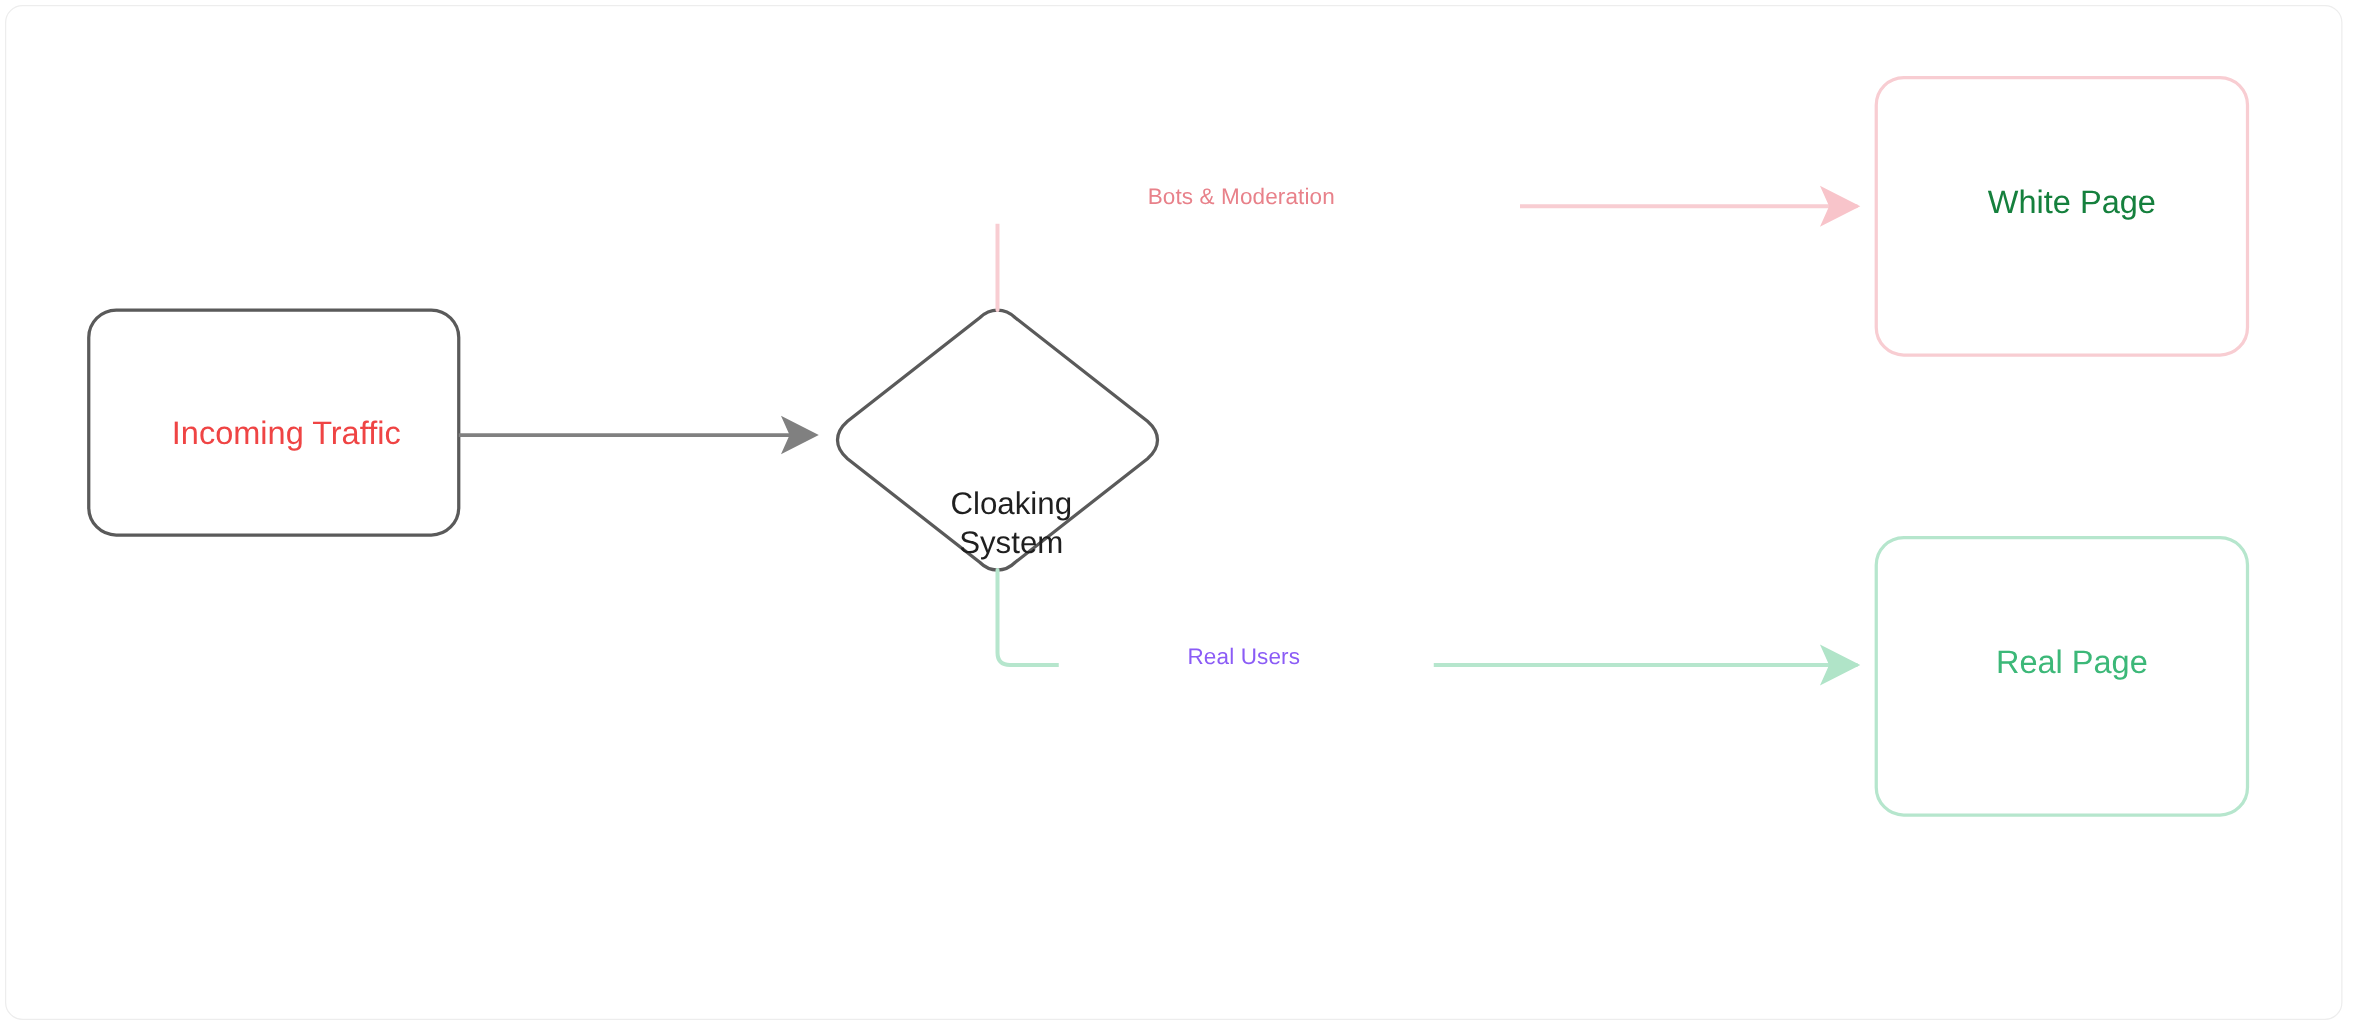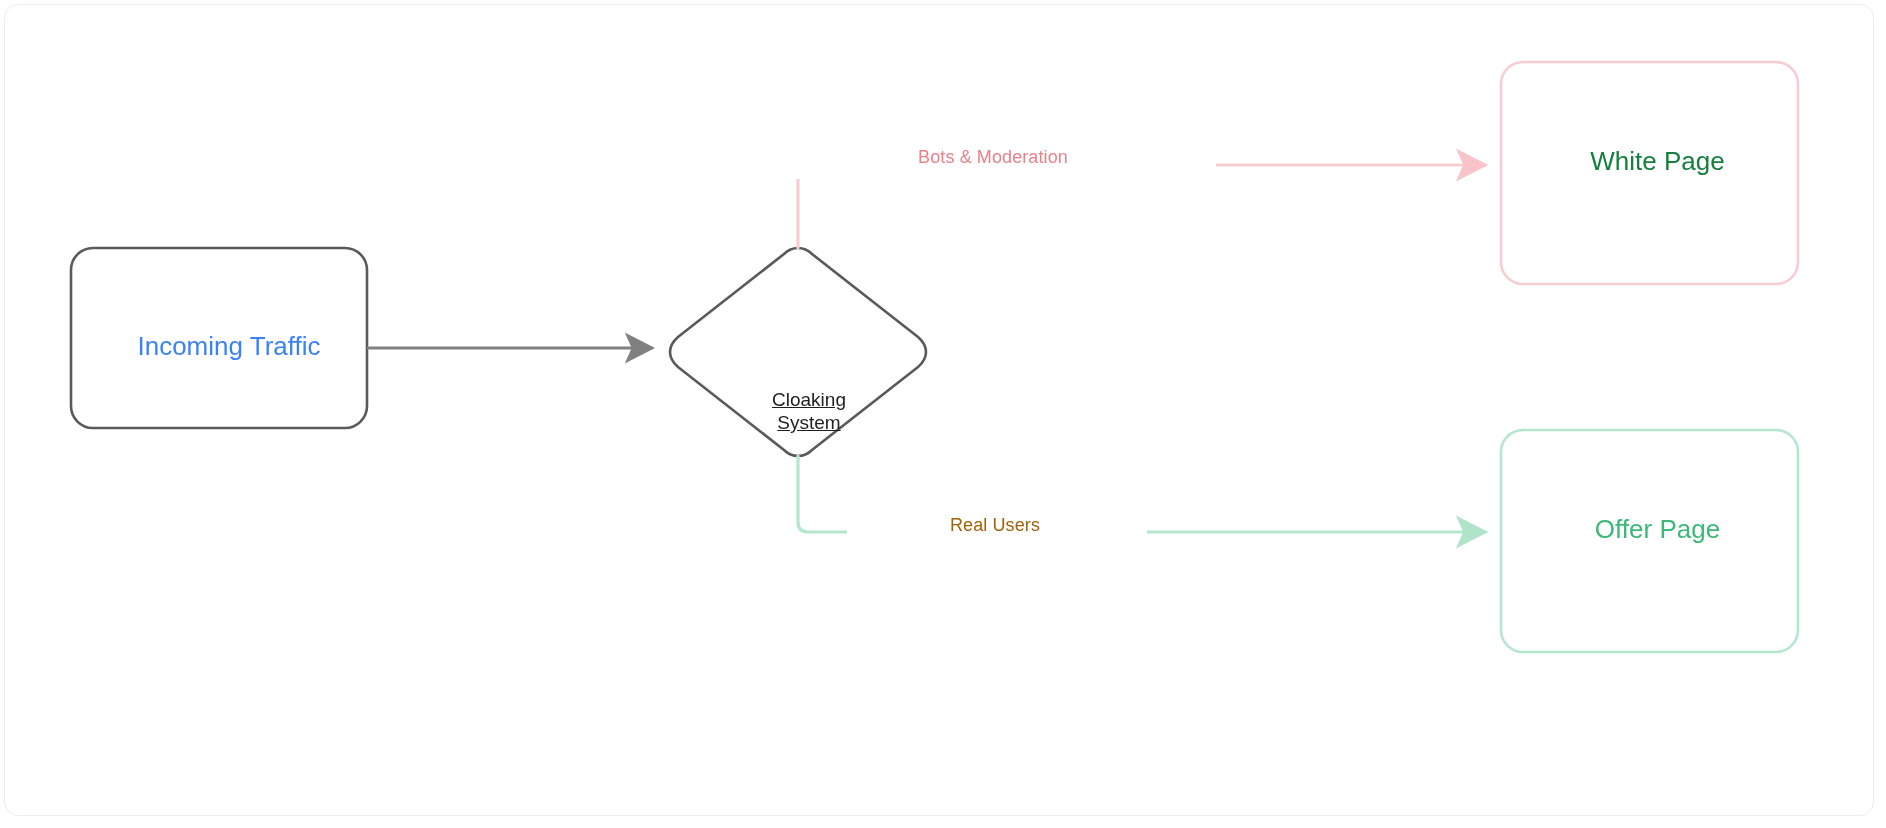--- a/index.html
+++ b/index.html
@@ -39,30 +39,29 @@
     line-height: 1.22;
     white-space: pre-line;
     pointer-events: none;
   }
   #label-incoming-traffic {
     left: 74px;
     top: 326px;
     width: 300px;
     height: 34px;
     font-size: 26px;
-    color: #3b82f6;
+    color: #ef4444;
   }
   #label-cloaking-system {
     left: 659px;
     top: 383px;
     width: 290px;
     height: 70px;
-    font-size: 19px;
+    font-size: 25px;
     color: #1f1f1f;
-    text-decoration: underline;
   }
   #label-white-page {
     left: 1504px;
     top: 141px;
     width: 297px;
     height: 34px;
     font-size: 26px;
     color: #15803d;
   }
   #label-offer-page {
@@ -83,21 +82,21 @@
   #label-edge-bots {
     left: 778px;
     top: 142px;
     width: 420px;
     color: #e8818a;
   }
   #label-edge-real-users {
     left: 790px;
     top: 510px;
     width: 400px;
-    color: #a16207;
+    color: #8b5cf6;
   }
   .hit {
     position: absolute;
     background: transparent;
   }
 </style>
 </head>
 <body>
 
 <div id="canvas-card">
@@ -145,21 +144,21 @@
     <rect x="842" y="513" width="300" height="28" fill="#ffffff"></rect>
   </svg>
 
   <div class="node-label" id="label-incoming-traffic">Incoming Traffic</div>
 
   <div class="node-label" id="label-cloaking-system">Cloaking
 System</div>
 
   <div class="node-label" id="label-white-page">White Page</div>
 
-  <div class="node-label" id="label-offer-page">Offer Page</div>
+  <div class="node-label" id="label-offer-page">Real Page</div>
 
   <div class="edge-label" id="label-edge-bots">Bots &amp; Moderation</div>
 
   <div class="edge-label" id="label-edge-real-users">Real Users</div>
 
   <div class="hit" style="left:66px; top:243px; width:296px; height:180px;"></div>
   <div class="hit" style="left:665px; top:243px; width:256px; height:208px;"></div>
   <div class="hit" style="left:1496px; top:57px; width:297px; height:222px;"></div>
   <div class="hit" style="left:1496px; top:425px; width:297px; height:222px;"></div>
 

